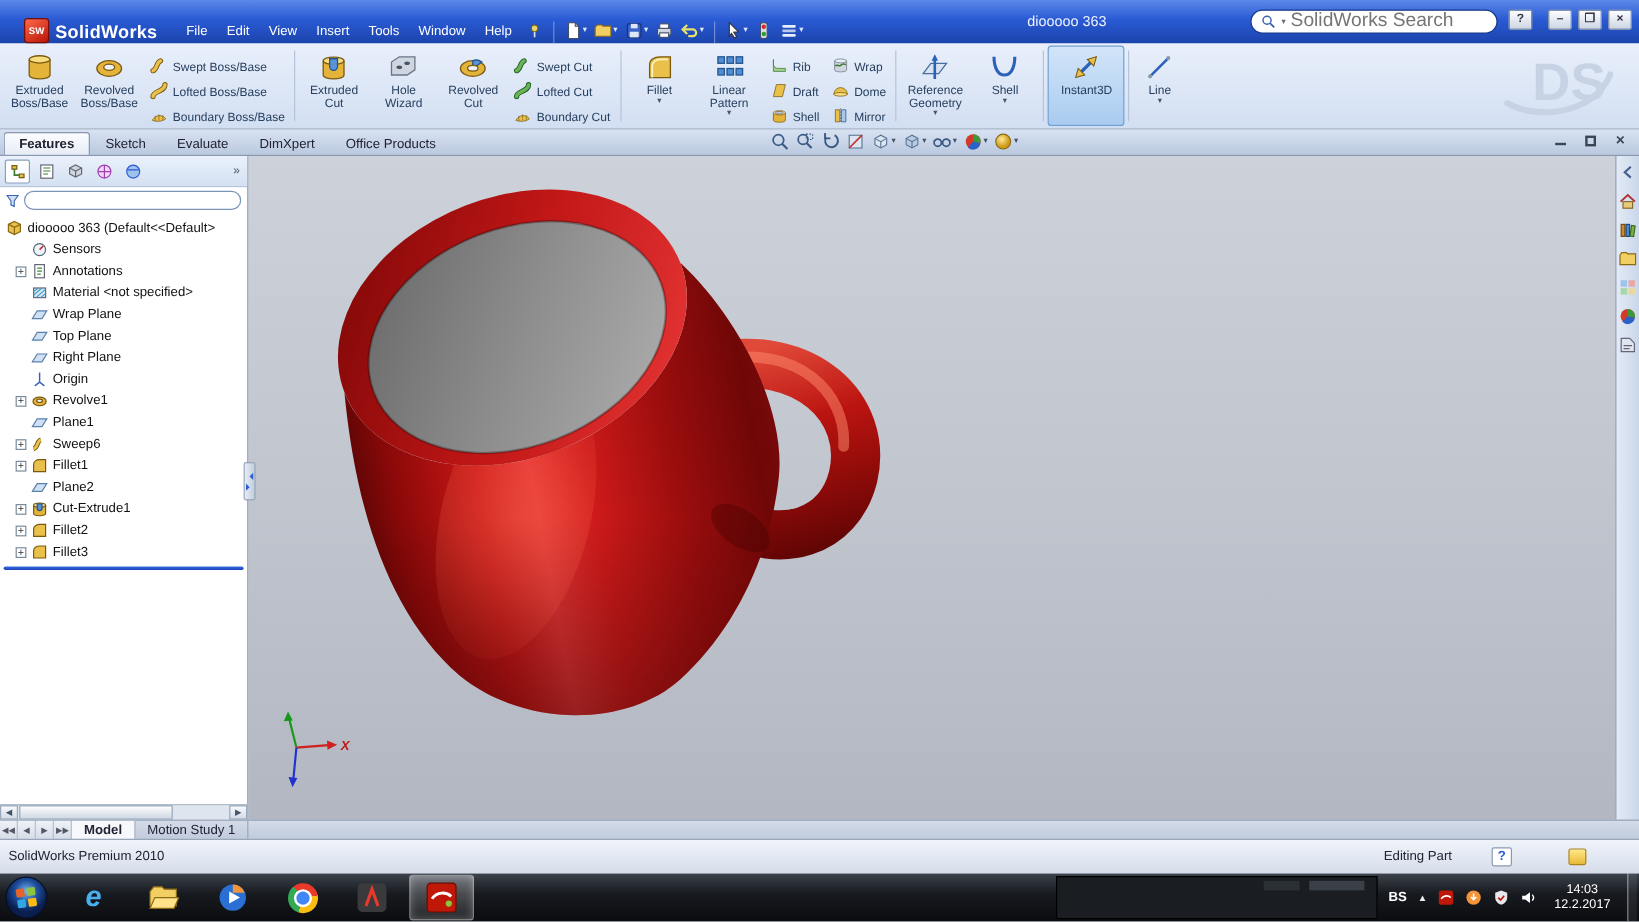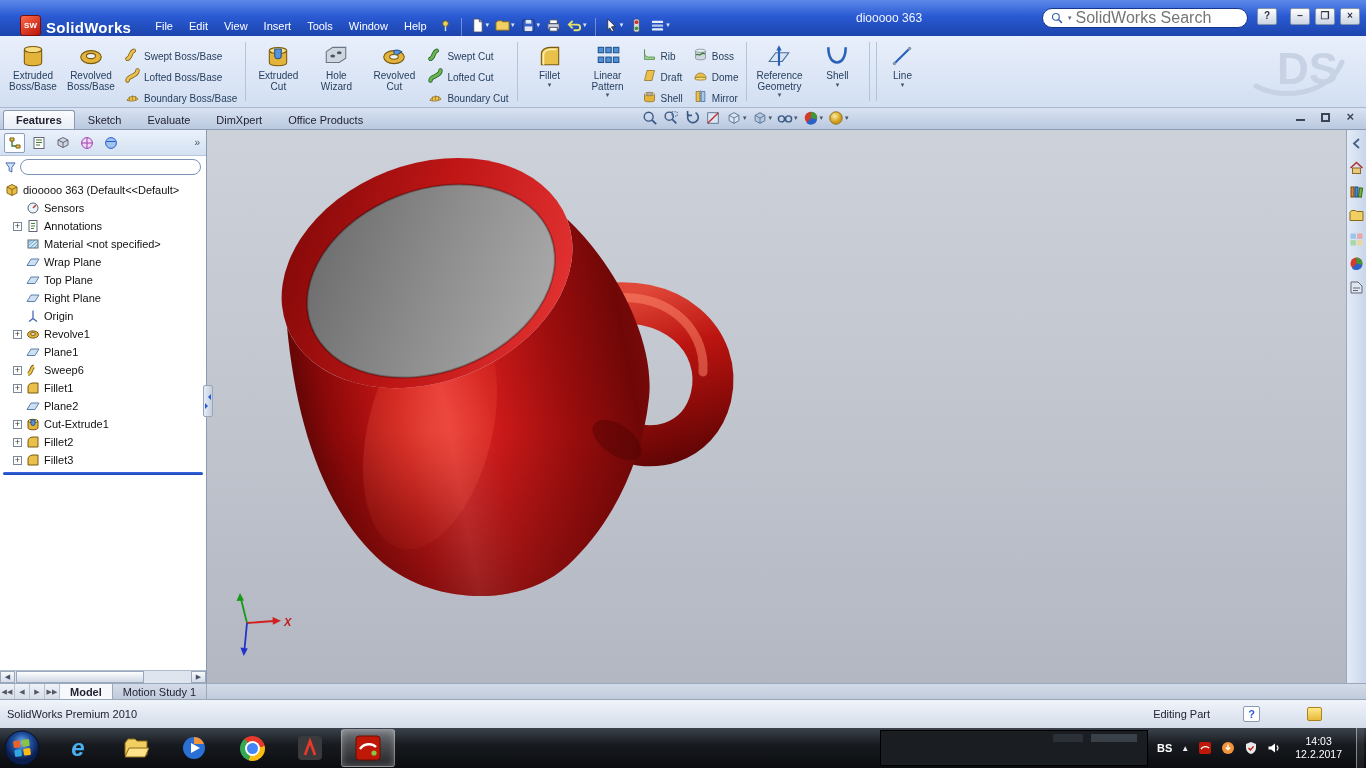--- a/index.html
+++ b/index.html
@@ -383,21 +383,21 @@
   </div>
   <div class="smallcol">
     <div class="smallbtn">
       <span class="sicon">
           <svg viewBox="0 0 24 24">
             <path d="M4 6v12c0 1.6 3.6 2.6 8 2.6s8-1 8-2.6V6" fill="#cfd6df" stroke="#6a7686"></path>
             <ellipse cx="12" cy="6" rx="8" ry="2.6" fill="#e8edf3" stroke="#6a7686"></ellipse>
             <path d="M5 13c2-3 5 1 7-1s4-3 7-1" fill="none" stroke="#3f7a33" stroke-width="2"></path>
           </svg>
         </span>
-      <span>Boss</span>
+      <span>Wrap</span>
     </div>
     <div class="smallbtn">
       <span class="sicon">
           <svg viewBox="0 0 24 24">
             <path d="M3 17a9 9 0 0 1 18 0z" fill="#e9c04a" stroke="#7a5a10"></path>
             <ellipse cx="12" cy="17" rx="9" ry="2.4" fill="#f6dd80" stroke="#7a5a10"></ellipse>
           </svg>
         </span>
       <span>Dome</span>
     </div>
@@ -427,20 +427,30 @@
   <div class="bigbtn">
     <span class="bicon">
         <svg viewBox="0 0 24 24">
           <path d="M4 4c0 10 4 14 8 14s8-4 8-14" fill="none" stroke="#2b62b8" stroke-width="2.4"></path>
         </svg>
       </span>
     <span>Shell</span>
     <span class="bdd">▾</span>
   </div>
   <div class="rsep"></div>
+  <div class="bigbtn active" style="width:64px">
+    <span class="bicon">
+        <svg viewBox="0 0 24 24">
+          <path d="M6 18L18 6" stroke="#2b62b8" stroke-width="2.5"></path>
+          <path d="M4 20l2-7 5 5z" fill="#e9c04a" stroke="#7a5a10" stroke-width=".8"></path>
+          <path d="M20 4l-2 7-5-5z" fill="#e9c04a" stroke="#7a5a10" stroke-width=".8"></path>
+        </svg>
+      </span>
+    <span>Instant3D</span>
+  </div>
   <div class="rsep"></div>
   <div class="bigbtn" style="width:44px">
     <span class="bicon">
         <svg viewBox="0 0 24 24">
           <path d="M5 19L19 5" stroke="#2b62b8" stroke-width="2"></path>
           <circle cx="5" cy="19" r="1.6" fill="#8899aa"></circle>
           <circle cx="19" cy="5" r="1.6" fill="#8899aa"></circle>
         </svg>
       </span>
     <span>Line</span>

